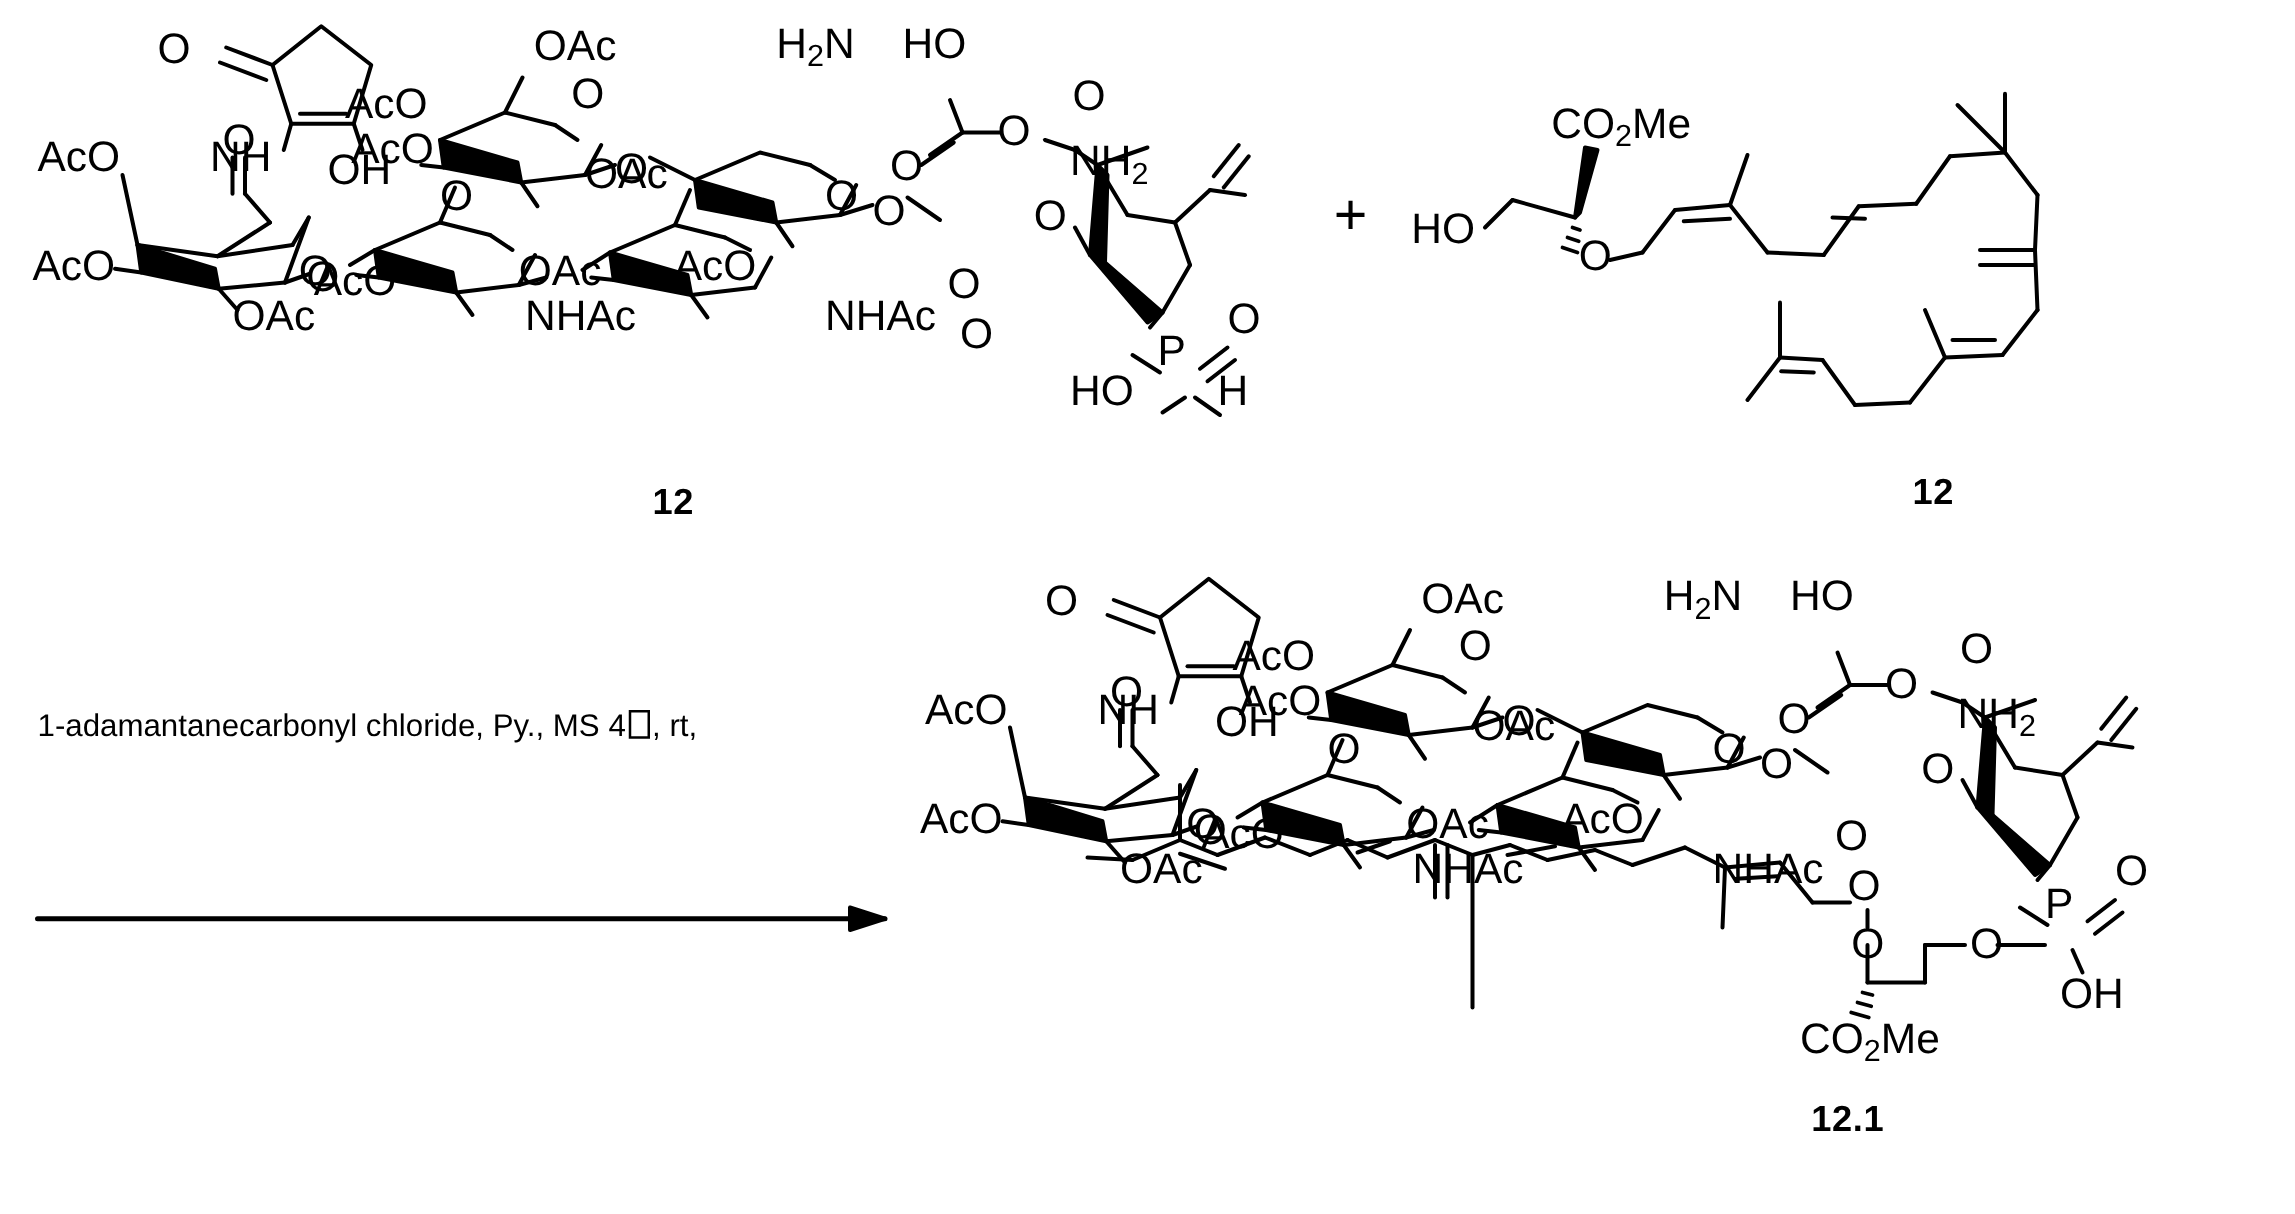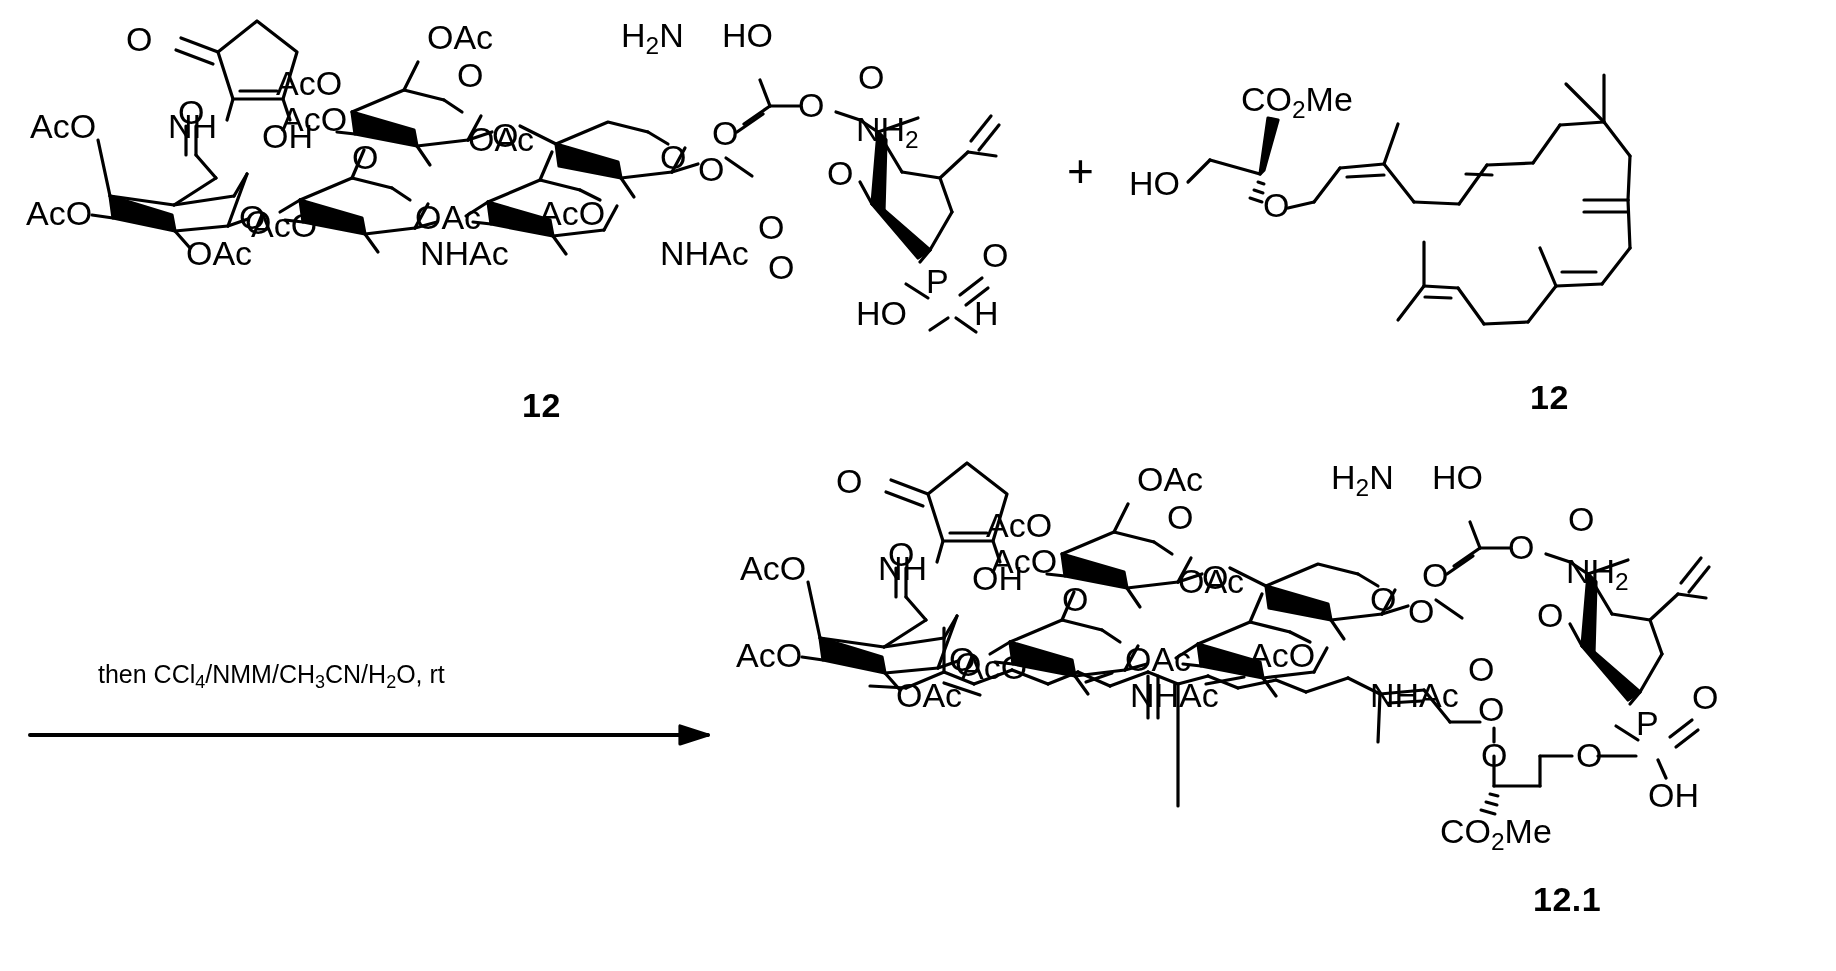--- a/index.html
+++ b/index.html
@@ -28,21 +28,21 @@
   
   .lbl {
     position: absolute;
     font-family: "Liberation Sans", sans-serif;
     color: #000000;
     white-space: nowrap;
     line-height: 1;
   }
   .cmpd-label {
     font-weight: bold;
-    font-size: 34px;
+    font-size: 29px;
     letter-spacing: 0.5px;
   }
   .cond-text {
     font-size: 25px;
   }
   .plus-sign {
     font-size: 46px;
     font-weight: normal;
   }
   sub { font-size: 0.72em; vertical-align: -0.28em; }
@@ -443,22 +443,22 @@
   <span class="lbl cmpd-label" style="left:522px;top:388px;">12</span>
 
   <span class="lbl plus-sign" style="left:1067px;top:148px;">+</span>
 
   <span class="lbl" style="left:1241px;top:82px;font-size:34px;"><span>CO</span><sub>2</sub><span>Me</span></span>
   <span class="lbl" style="left:1129px;top:166px;font-size:34px;">HO</span>
   <span class="lbl" style="left:1263px;top:188px;font-size:34px;">O</span>
 
   <span class="lbl cmpd-label" style="left:1530px;top:380px;">12</span>
 
-
-  <span class="lbl cond-text" style="left:98px;top:662px;"><span>then CCl</span><sub>4</sub><span>/NMM/CH</span><sub>3</sub><span>CN/H</span><sub>2</sub><span>O, rt</span></span>
+  <span class="lbl cond-text" style="left:30px;top:568px;"><span>1-adamantanecarbonyl chloride, Py., MS 4</span><span class="tofu"></span><span>, rt,</span></span>
+
 
   <span class="lbl" style="left:836px;top:464px;font-size:34px;">O</span>
   <span class="lbl" style="left:972px;top:561px;font-size:34px;">OH</span>
   <span class="lbl" style="left:878px;top:551px;font-size:34px;">NH</span>
   <span class="lbl" style="left:888px;top:537px;font-size:34px;">O</span>
   <span class="lbl" style="left:740px;top:551px;font-size:34px;">AcO</span>
   <span class="lbl" style="left:736px;top:638px;font-size:34px;">AcO</span>
   <span class="lbl" style="left:896px;top:678px;font-size:34px;">OAc</span>
   <span class="lbl" style="left:949px;top:642px;font-size:34px;">O</span>
   <span class="lbl" style="left:955px;top:647px;font-size:34px;">O</span>
@@ -486,15 +486,15 @@
   <span class="lbl" style="left:1537px;top:598px;font-size:34px;">O</span>
   <span class="lbl" style="left:1468px;top:652px;font-size:34px;">O</span>
   <span class="lbl" style="left:1478px;top:692px;font-size:34px;">O</span>
   <span class="lbl" style="left:1636px;top:706px;font-size:34px;">P</span>
   <span class="lbl" style="left:1692px;top:680px;font-size:34px;">O</span>
   <span class="lbl" style="left:1648px;top:778px;font-size:34px;">OH</span>
   <span class="lbl" style="left:1576px;top:738px;font-size:34px;">O</span>
   <span class="lbl" style="left:1481px;top:738px;font-size:34px;">O</span>
   <span class="lbl" style="left:1440px;top:814px;font-size:34px;"><span>CO</span><sub>2</sub><span>Me</span></span>
 
-  <span class="lbl cmpd-label" style="left:1533px;top:882px;">12.1</span>
+  <span class="lbl cmpd-label" style="left:1449px;top:882px;">12.1</span>
 
 </div>
 
 </body></html>

